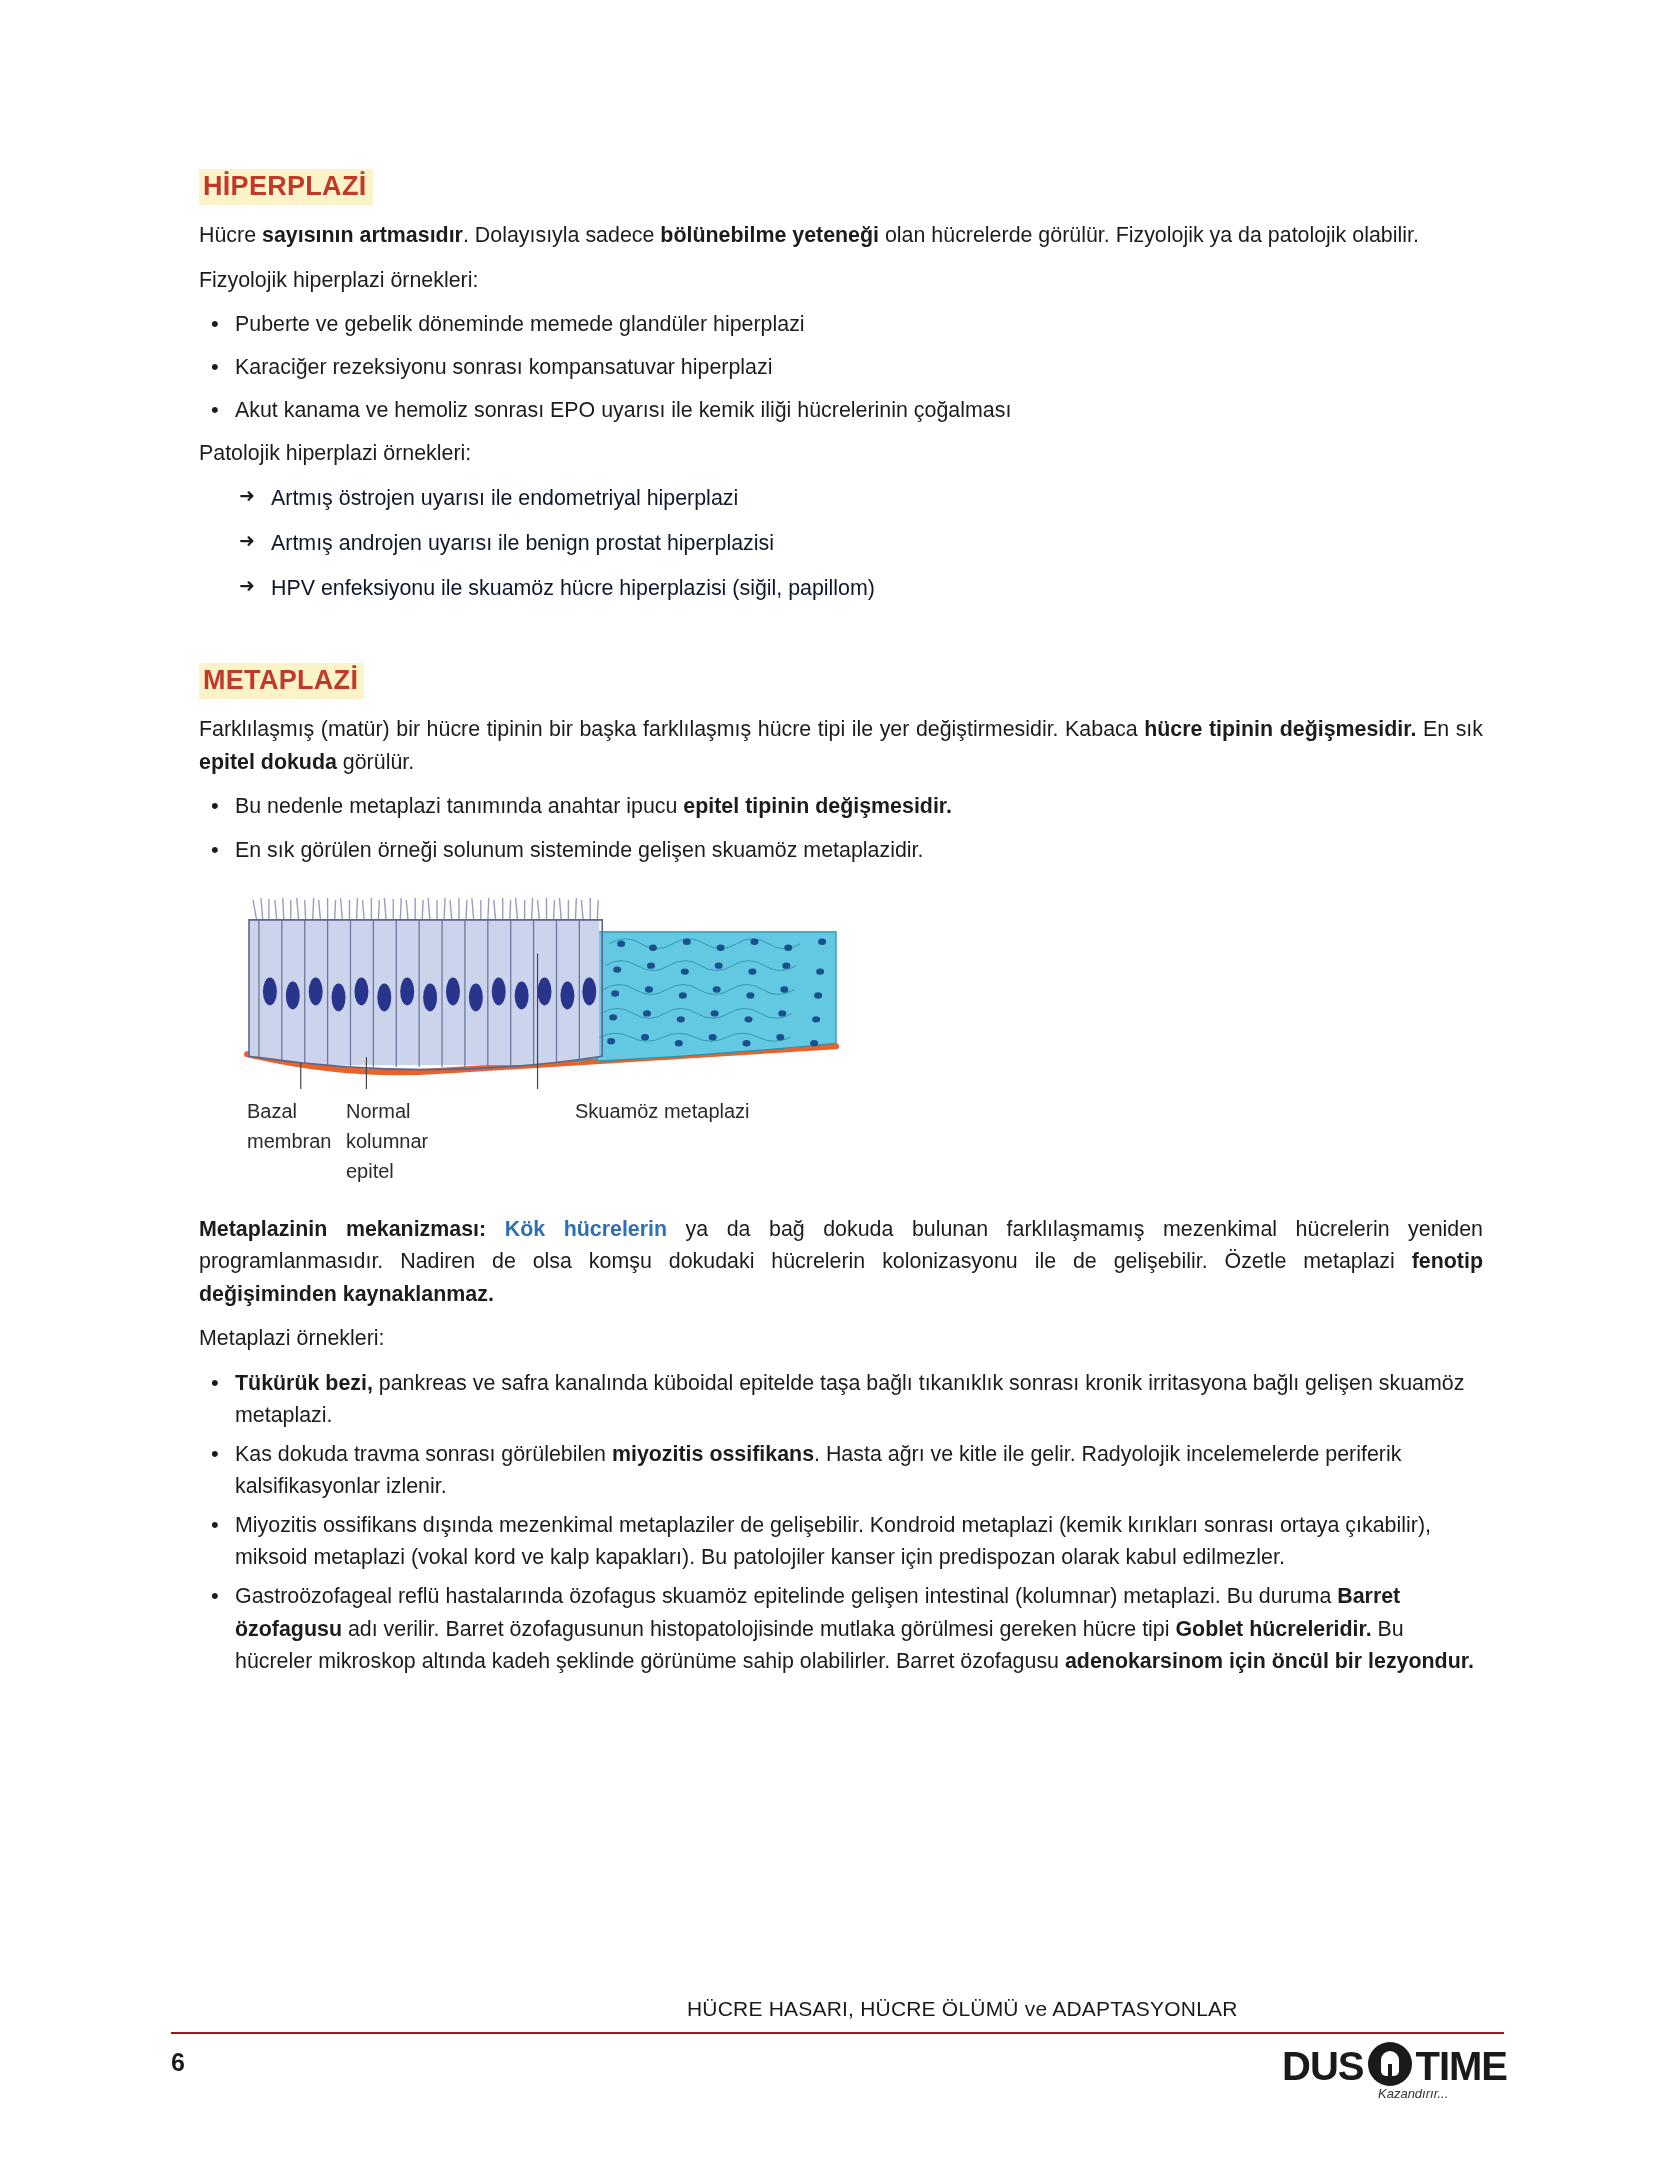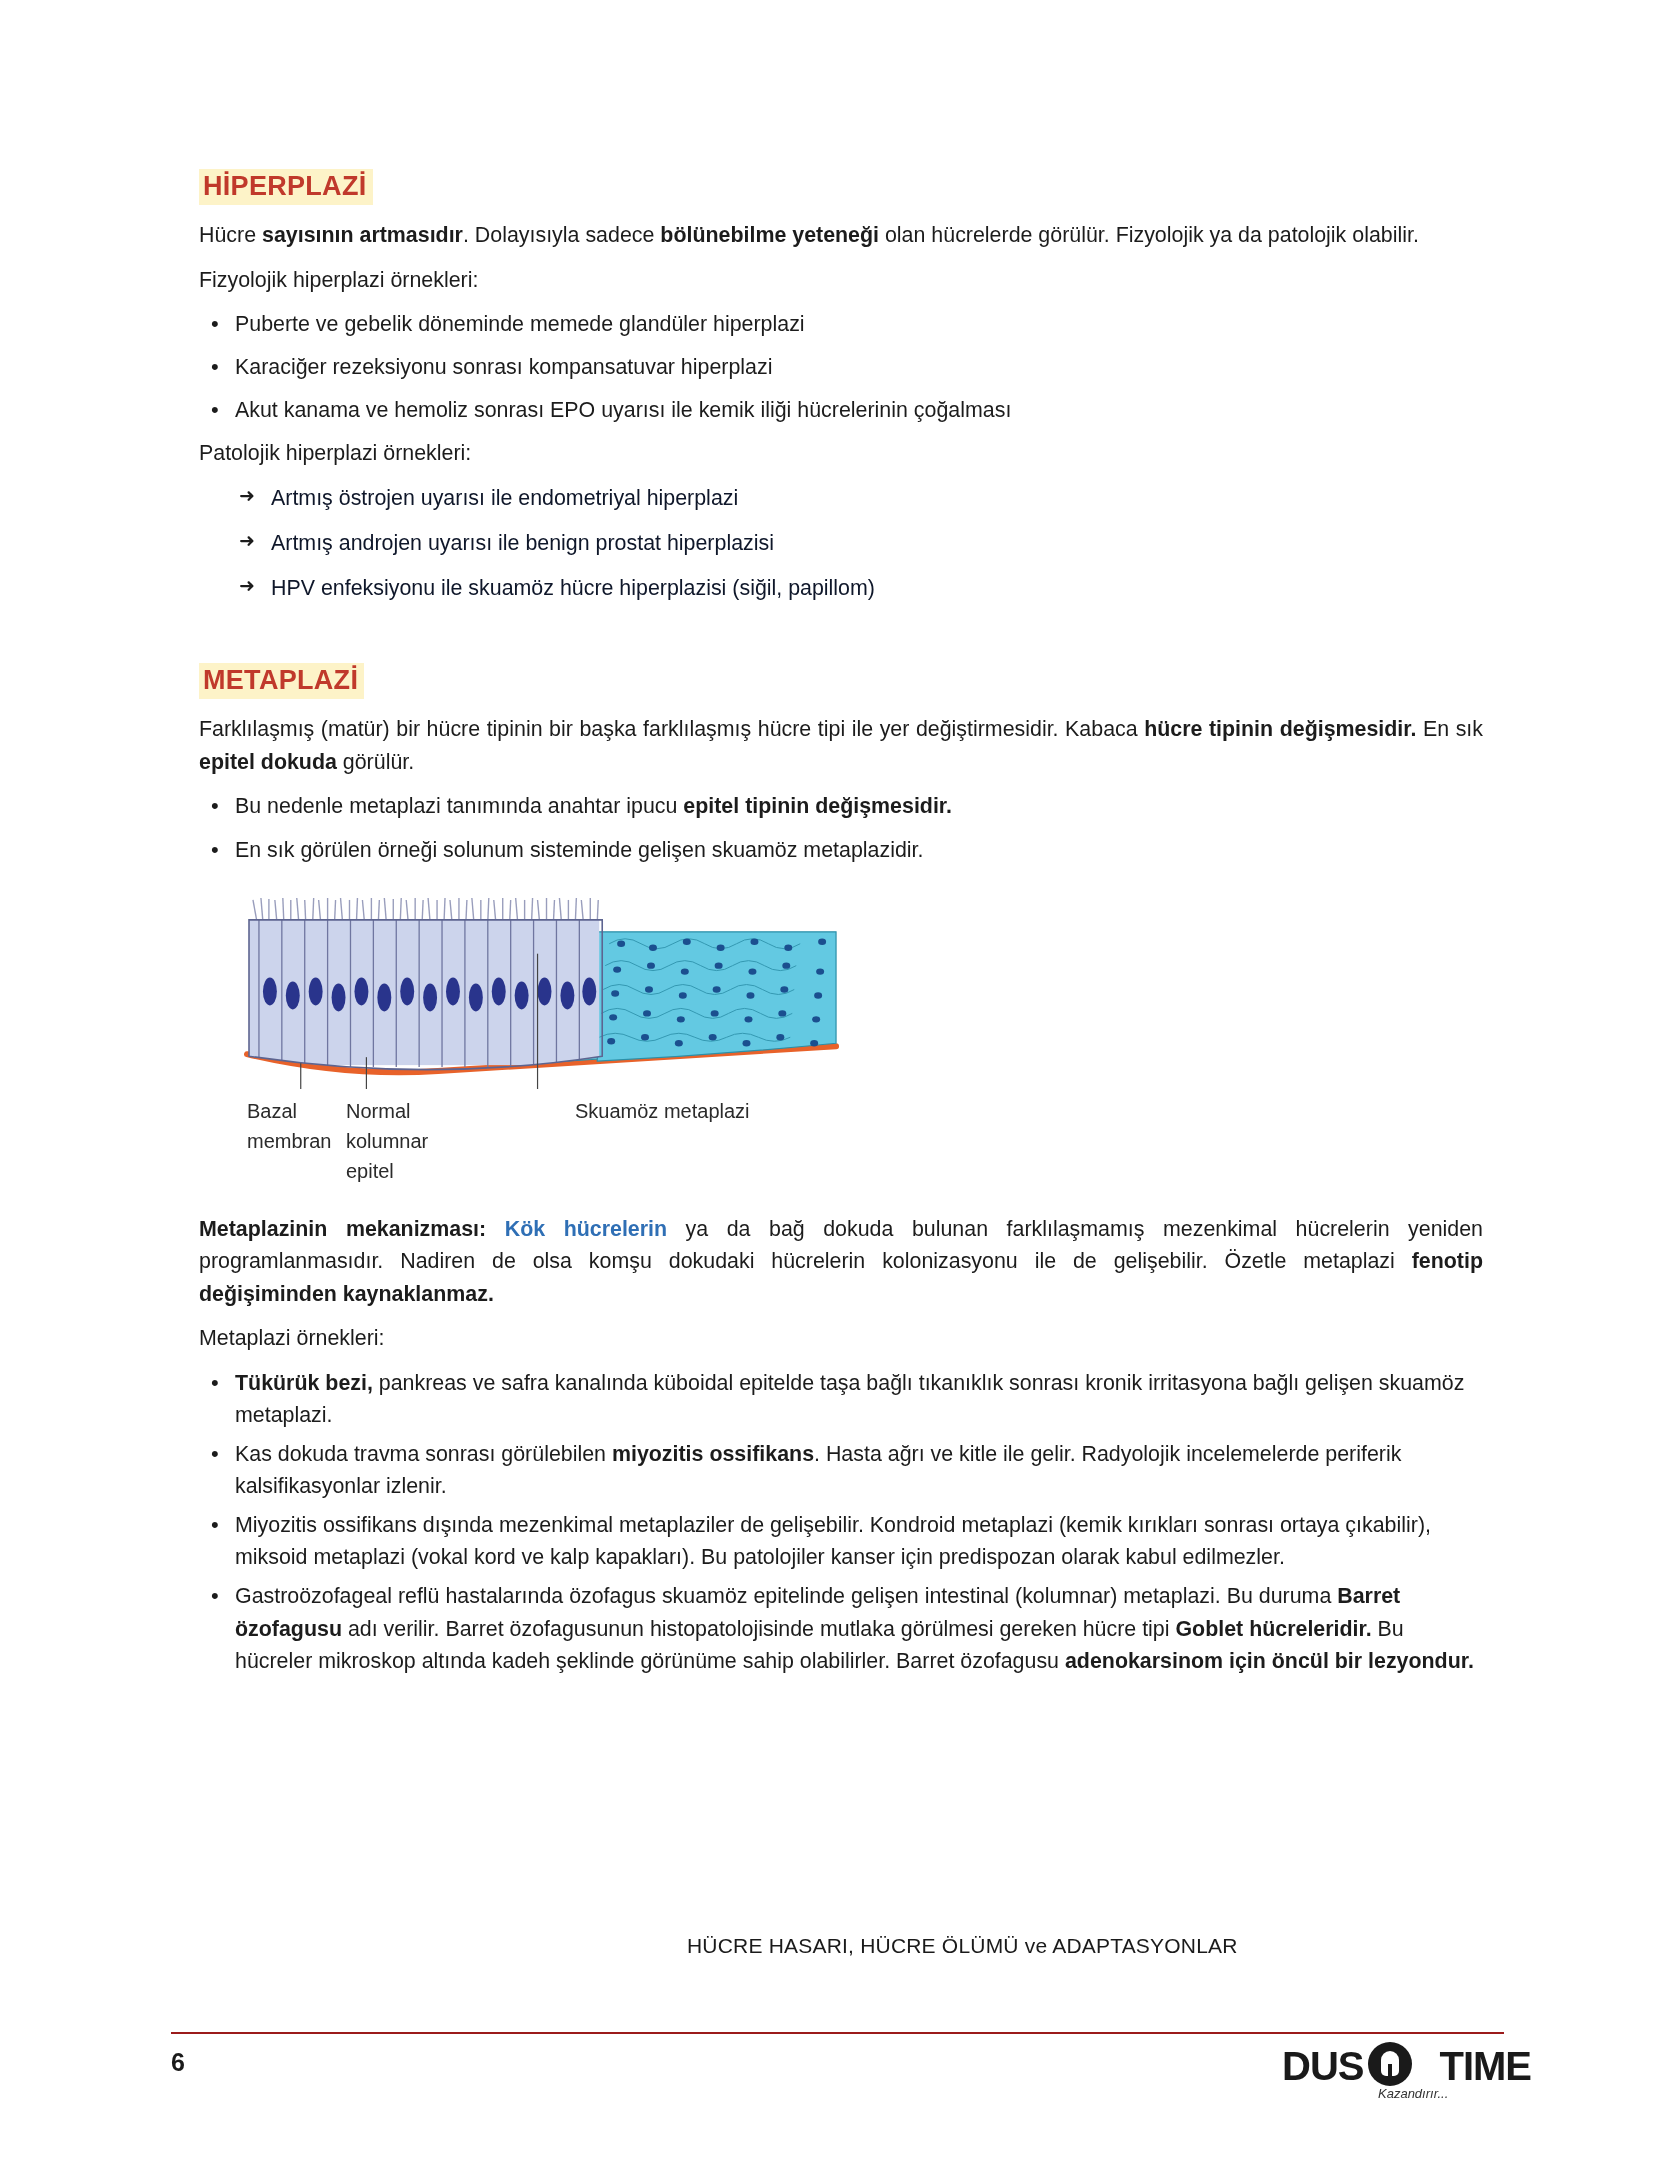--- a/index.html
+++ b/index.html
@@ -156,42 +156,42 @@
     position: absolute;
     left: 171px;
     top: 2048px;
     font-size: 25px;
     font-weight: 700;
     color: #1a1a1a;
   }
   .footer-title {
     position: absolute;
     left: 687px;
-    top: 1934px;
+    top: 1997px;
     font-size: 21px;
     color: #1a1a1a;
     letter-spacing: 0.2px;
   }
   .logo {
     position: absolute;
     left: 1282px;
     top: 2040px;
     width: 227px;
     height: 62px;
   }
   .logo-text {
     position: absolute;
     left: 0; top: 4px;
     font-size: 40px;
     font-weight: 700;
     letter-spacing: -1px;
     color: #1a1a1a;
     font-family: "Liberation Sans", sans-serif;
   }
-  .logo-text .t2 { margin-left: 76px; }
+  .logo-text .t2 { margin-left: 52px; }
   .logo-circle {
     position: absolute;
     left: 86px;
     top: 2px;
     width: 44px;
     height: 44px;
     border-radius: 50%;
     background: #1a1a1a;
   }
   .logo-tooth {

